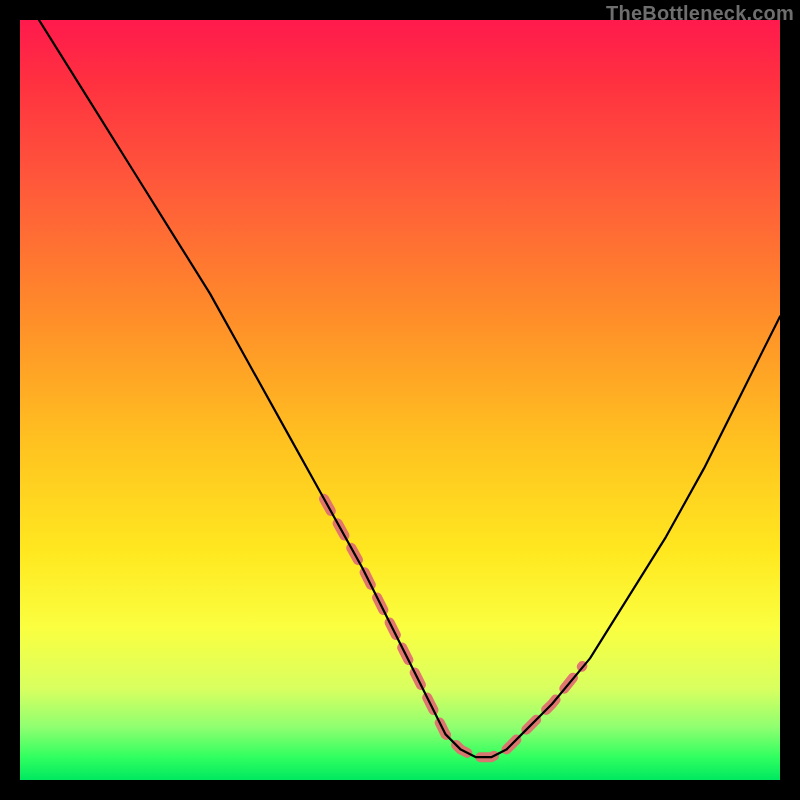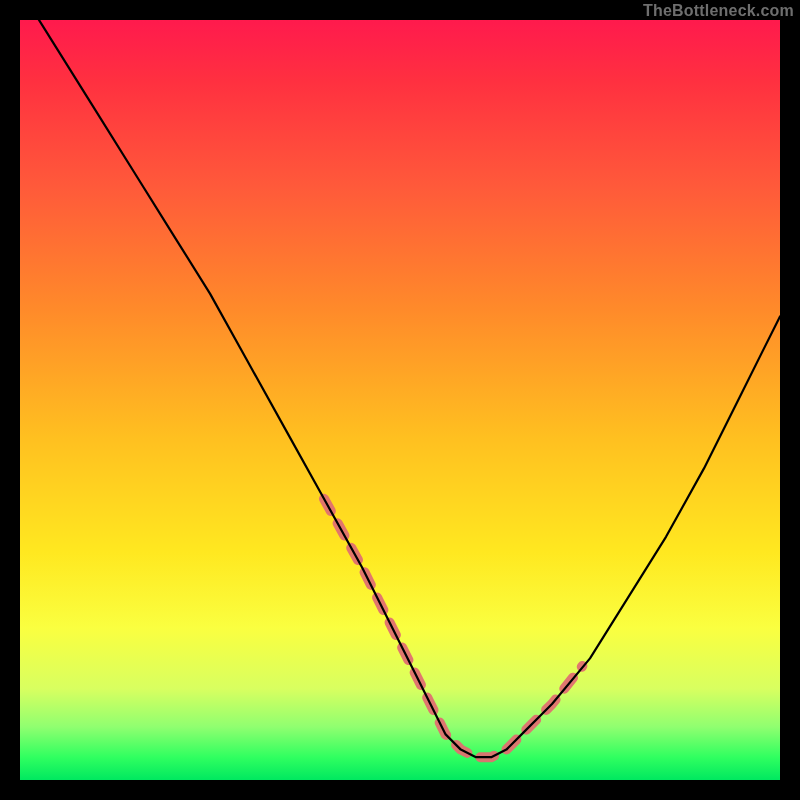--- a/index.html
+++ b/index.html
@@ -40,21 +40,21 @@
       #d8ff60 88%,
       #90ff70 93%,
       #30ff60 97%,
       #00e860 100%);
   }
   .watermark {
     position: absolute;
     top: 2px;
     right: 6px;
     font-family: Arial, Helvetica, sans-serif;
-    font-size: 16px;
+    font-size: 20px;
     font-weight: 600;
     color: #6e6e6e;
     letter-spacing: 0.2px;
     user-select: none;
   }
   svg.curve {
     position: absolute;
     left: 0;
     top: 0;
     width: 760px;

